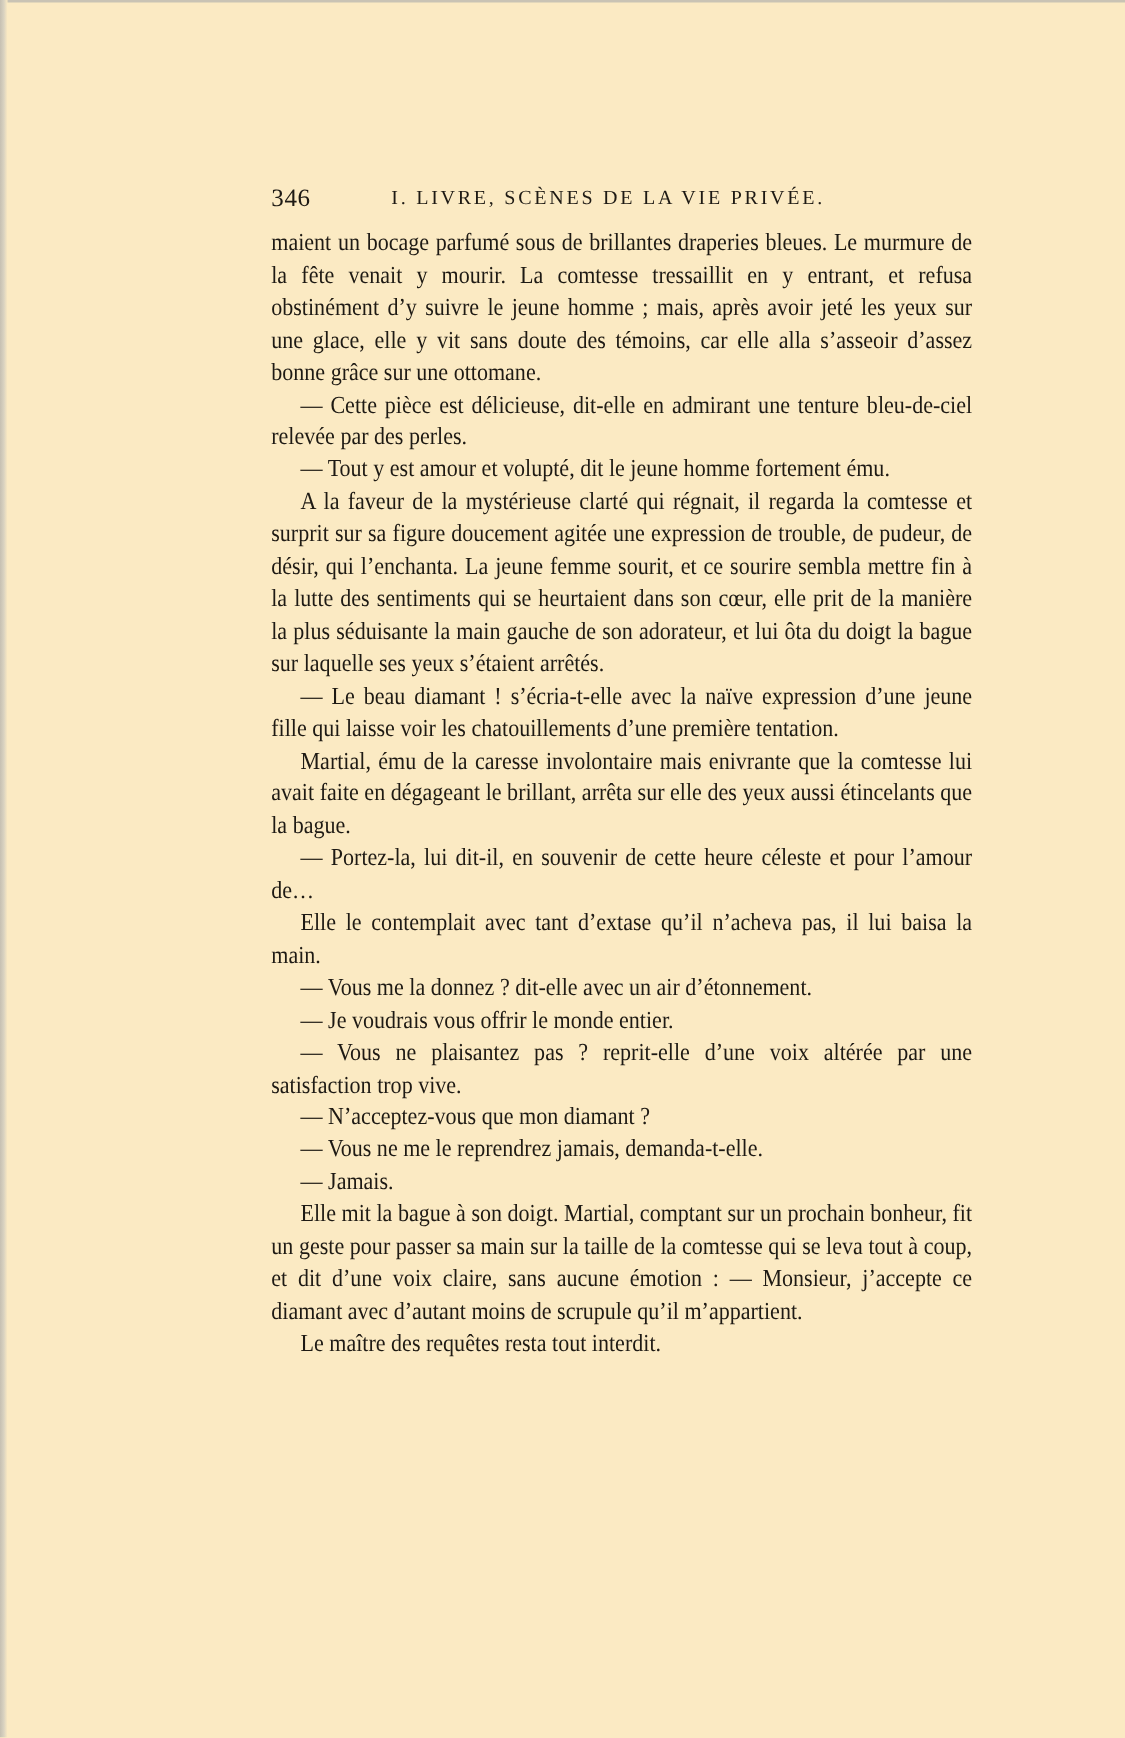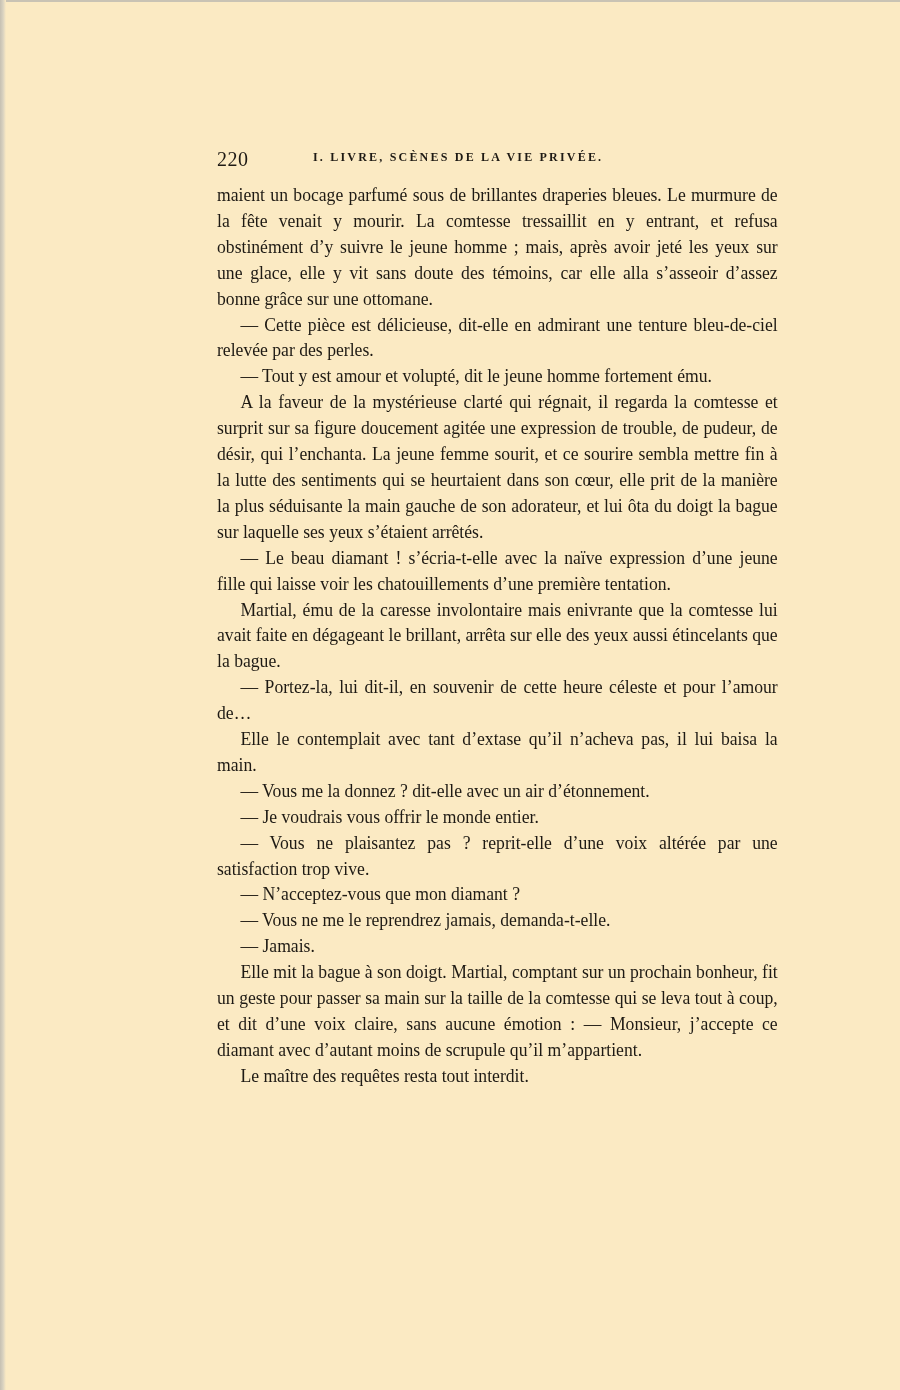--- a/index.html
+++ b/index.html
@@ -38,22 +38,22 @@
       position: absolute;
       left: 0;
       top: 0;
       font-size: 20px;
       letter-spacing: 0.5px;
     }
     .running-title {
       position: absolute;
       left: 96px;
       top: 2px;
-      font-size: 12px;
-      font-weight: bold;
+      font-size: 16px;
+      font-weight: normal;
       letter-spacing: 2.2px;
       font-variant: small-caps;
       text-transform: uppercase;
     }
     .body-text {
       margin-top: 4px;
       font-size: 19.6px;
       line-height: 25.9px;
       text-align: justify;
       transform: scaleX(0.9);
@@ -69,21 +69,21 @@
     }
   </style>
 </head>
 <body>
 
 <div class="scan-edge-top"></div>
 <div class="scan-edge-left"></div>
 
 <div class="page">
   <div class="running-head">
-    <span class="page-number">220</span>
+    <span class="page-number">346</span>
     <span class="running-title">I. LIVRE, SCÈNES DE LA VIE PRIVÉE.</span>
   </div>
 
   <div class="body-text">
     <p class="no-indent">maient un bocage parfumé sous de brillantes draperies bleues. Le murmure de la fête venait y mourir. La comtesse tressaillit en y entrant, et refusa obstinément d’y suivre le jeune homme ; mais, après avoir jeté les yeux sur une glace, elle y vit sans doute des témoins, car elle alla s’asseoir d’assez bonne grâce sur une ottomane.</p>
     <p>— Cette pièce est délicieuse, dit-elle en admirant une tenture bleu-de-ciel relevée par des perles.</p>
     <p>— Tout y est amour et volupté, dit le jeune homme fortement ému.</p>
     <p>A la faveur de la mystérieuse clarté qui régnait, il regarda la comtesse et surprit sur sa figure doucement agitée une expression de trouble, de pudeur, de désir, qui l’enchanta. La jeune femme sourit, et ce sourire sembla mettre fin à la lutte des sentiments qui se heurtaient dans son cœur, elle prit de la manière la plus séduisante la main gauche de son adorateur, et lui ôta du doigt la bague sur laquelle ses yeux s’étaient arrêtés.</p>
     <p>— Le beau diamant ! s’écria-t-elle avec la naïve expression d’une jeune fille qui laisse voir les chatouillements d’une première tentation.</p>
     <p>Martial, ému de la caresse involontaire mais enivrante que la comtesse lui avait faite en dégageant le brillant, arrêta sur elle des yeux aussi étincelants que la bague.</p>

